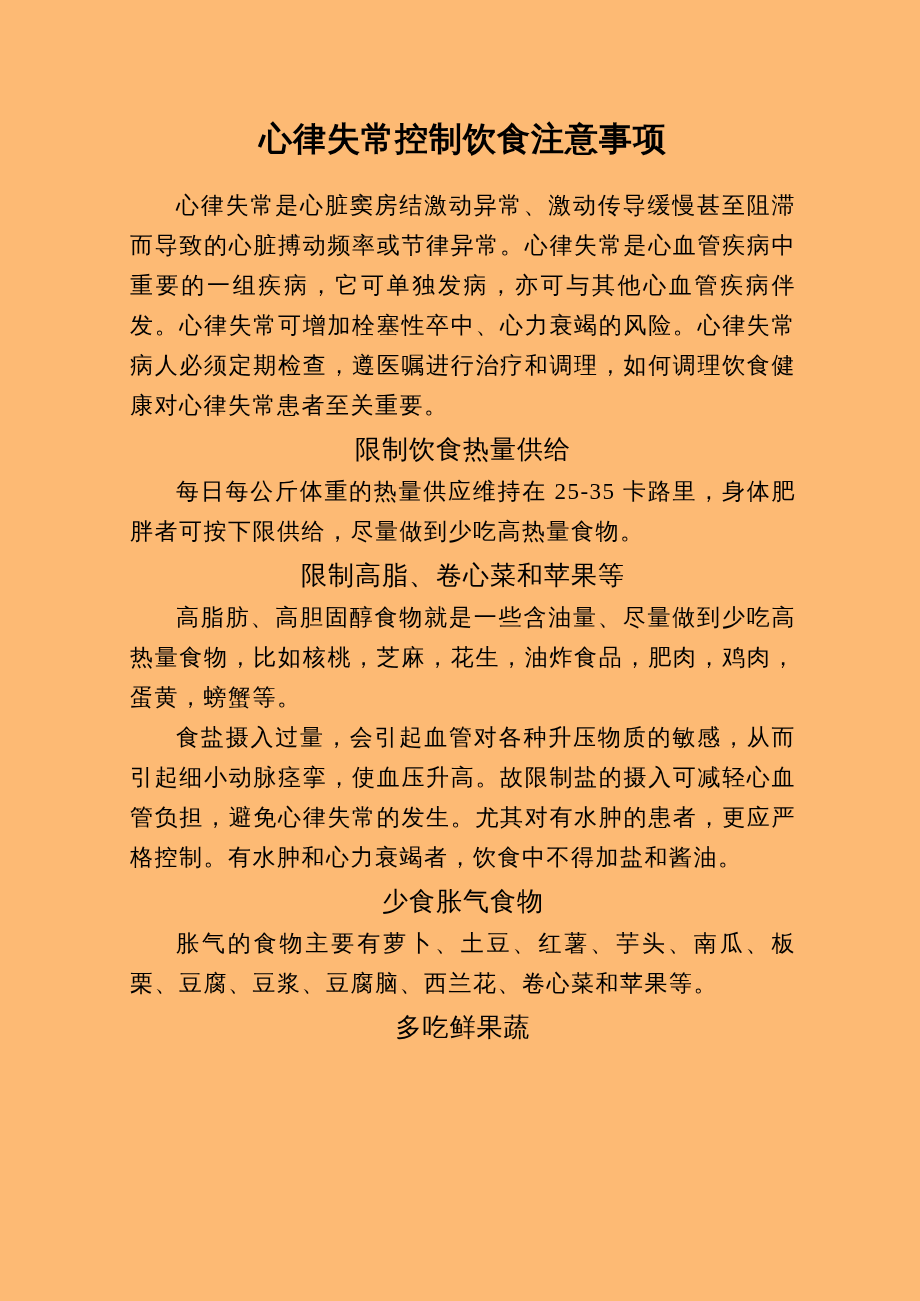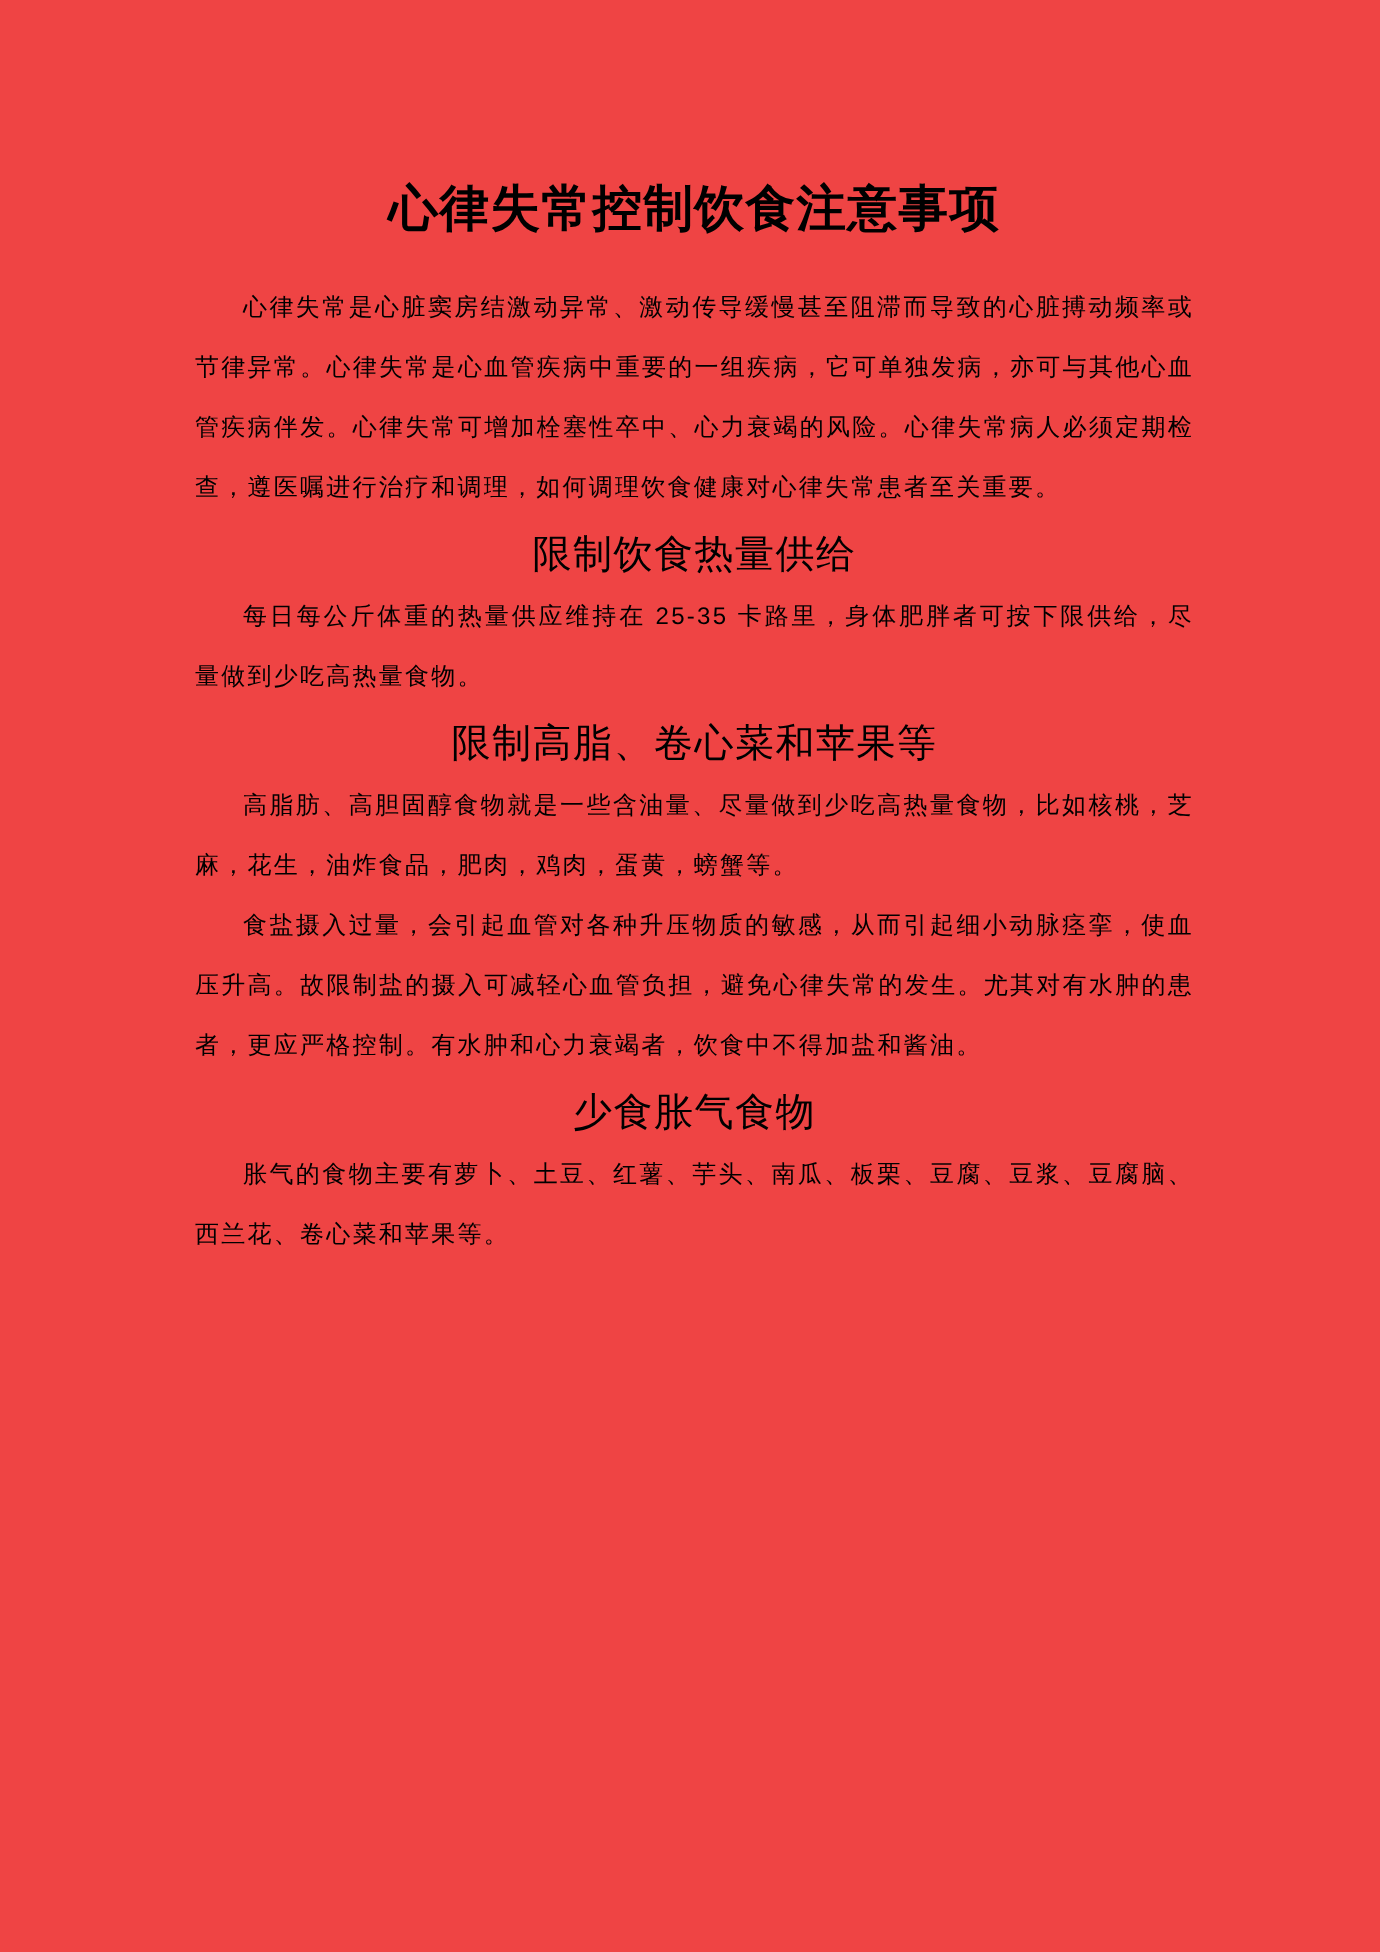--- a/index.html
+++ b/index.html
@@ -10,21 +10,21 @@
   body {
     width: 920px;
     height: 1301px;
     color: #000000;
   }
   .page {
     box-sizing: border-box;
     width: 920px;
     height: 1301px;
     padding: 118px 124px 20px 130px;
-    background: #ef4444;
+    background: #fdba74;
     overflow: hidden;
   }
   .doc-title {
     font-family: "Liberation Sans", "DejaVu Sans", sans-serif;
     font-weight: 700;
     font-size: 33px;
     line-height: 42px;
     letter-spacing: 1px;
     text-align: center;
     margin: 0 0 26px 0;
@@ -32,22 +32,22 @@
   .heading {
     font-family: "Liberation Sans", "DejaVu Sans", sans-serif;
     font-weight: 400;
     font-size: 26px;
     line-height: 46px;
     letter-spacing: 1px;
     text-align: center;
     margin: 0;
   }
   .para {
-    font-family: Liberation Sans, sans-serif;
-    font-size: 16px;
+    font-family: Liberation Serif, serif;
+    font-size: 23px;
     line-height: 40px;
     letter-spacing: 1.5px;
     text-align: justify;
     text-justify: inter-character;
     text-indent: 2em;
     margin: 0;
   }
 </style>
 </head>
 <body>
@@ -68,14 +68,15 @@
 
 
 
 
   <p class="para">食盐摄入过量，会引起血管对各种升压物质的敏感，从而引起细小动脉痉挛，使血压升高。故限制盐的摄入可减轻心血管负担，避免心律失常的发生。尤其对有水肿的患者，更应严格控制。有水肿和心力衰竭者，饮食中不得加盐和酱油。</p>
 
   <h2 class="heading">少食胀气食物</h2>
 
   <p class="para">胀气的食物主要有萝卜、土豆、红薯、芋头、南瓜、板栗、豆腐、豆浆、豆腐脑、西兰花、卷心菜和苹果等。</p>
 
+  <h2 class="heading">多吃鲜果蔬</h2>
 
 </div>
 
 </body></html>

